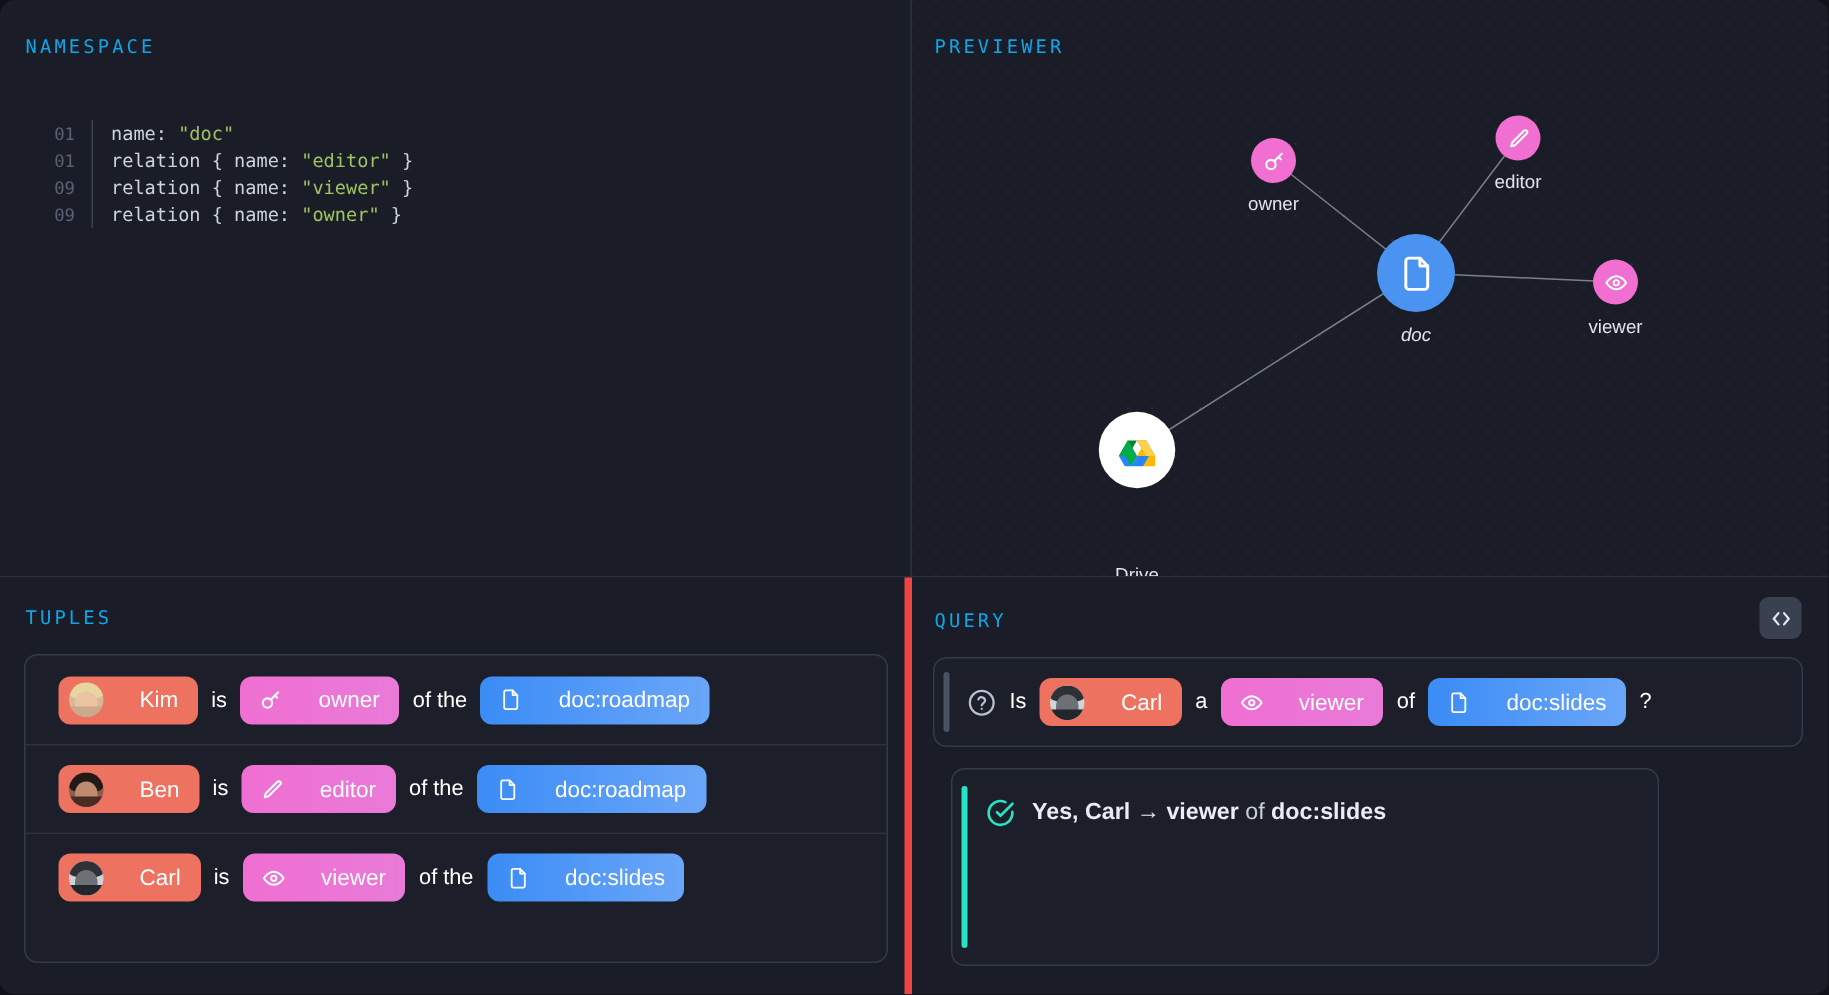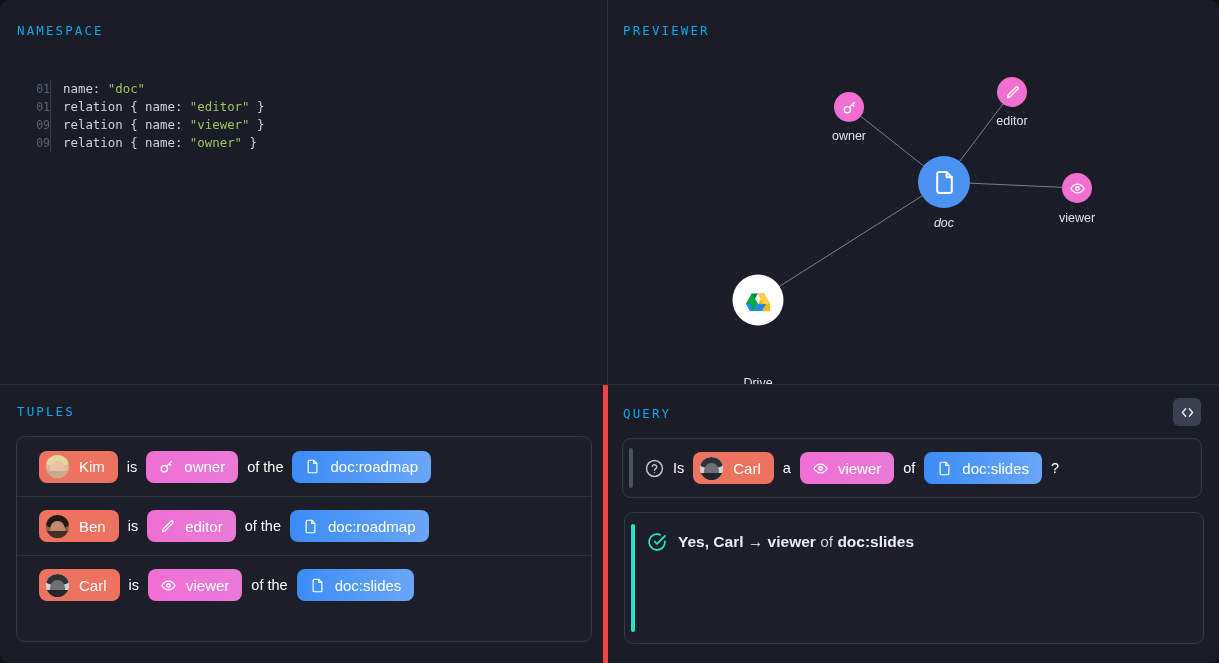--- a/index.html
+++ b/index.html
@@ -55,21 +55,21 @@
     top: 80px;
     font-family: "DejaVu Sans Mono", monospace;
     font-size: 12.4px;
     line-height: 18px;
   }
   .code-line { display: flex; align-items: baseline; white-space: pre; }
   .ln {
     width: 26px;
     text-align: right;
     color: #5a6275;
-    padding-right: 0;
+    padding-right: 11px;
     border-right: 1px solid #3a4052;
     margin-right: 12px;
     font-size: 11.5px;
   }
   .tok-plain { color: #ccd2e0; }
   .tok-str   { color: #9ec45f; }
 
   
   .graph {
     position: absolute;
@@ -115,21 +115,21 @@
     padding: 0 0 0 22px;
     gap: 9px;
     box-sizing: border-box;
   }
   .tuple-row + .tuple-row { border-top: 1px solid #2c3242; }
   .conn { font-size: 14.5px; color: #ffffff; }
 
   .pill {
     display: inline-flex;
     align-items: center;
-    gap: 10px;
+    gap: 24px;
     border-radius: 8px;
     font-size: 15px;
     color: #ffffff;
     height: 32px;
     box-sizing: border-box;
     padding: 0 13px;
     white-space: nowrap;
   }
   .pill svg { width: 15px; height: 15px; flex: none; }
   .pill-user { background: #ee7260; padding-left: 7px; }
@@ -414,21 +414,21 @@
       <span class="pill pill-obj">
         <svg viewBox="0 0 24 24" fill="none" stroke="#fff" stroke-width="1.9" stroke-linecap="round" stroke-linejoin="round">
           <path d="M14 2H7a2 2 0 0 0-2 2v16a2 2 0 0 0 2 2h10a2 2 0 0 0 2-2V7z"></path>
             <polyline points="14 2 14 7 19 7"></polyline>
         </svg>
         <span>doc:slides</span>
       </span>
       <span class="conn">?</span>
     </div>
 
-    <div class="card" style="left:16px; top:127px; width:580px; height:132px;">
+    <div class="card" style="left:26px; top:127px; width:472px; height:132px;">
       <span class="accent-bar teal"></span>
       <div class="answer-row">
         <svg viewBox="0 0 24 24" fill="none" stroke="#27e3c4" stroke-width="2.1" stroke-linecap="round" stroke-linejoin="round">
           <path d="M21.5 11.1V12a9.5 9.5 0 1 1-5.6-8.7"></path>
             <polyline points="21.6 4.6 12 14.2 9.2 11.4"></polyline>
         </svg>
         <span class="answer-text"><span>Yes, Carl → viewer</span><span class="light"> of </span><span>doc:slides</span></span>
       </div>
     </div>
   </div>

